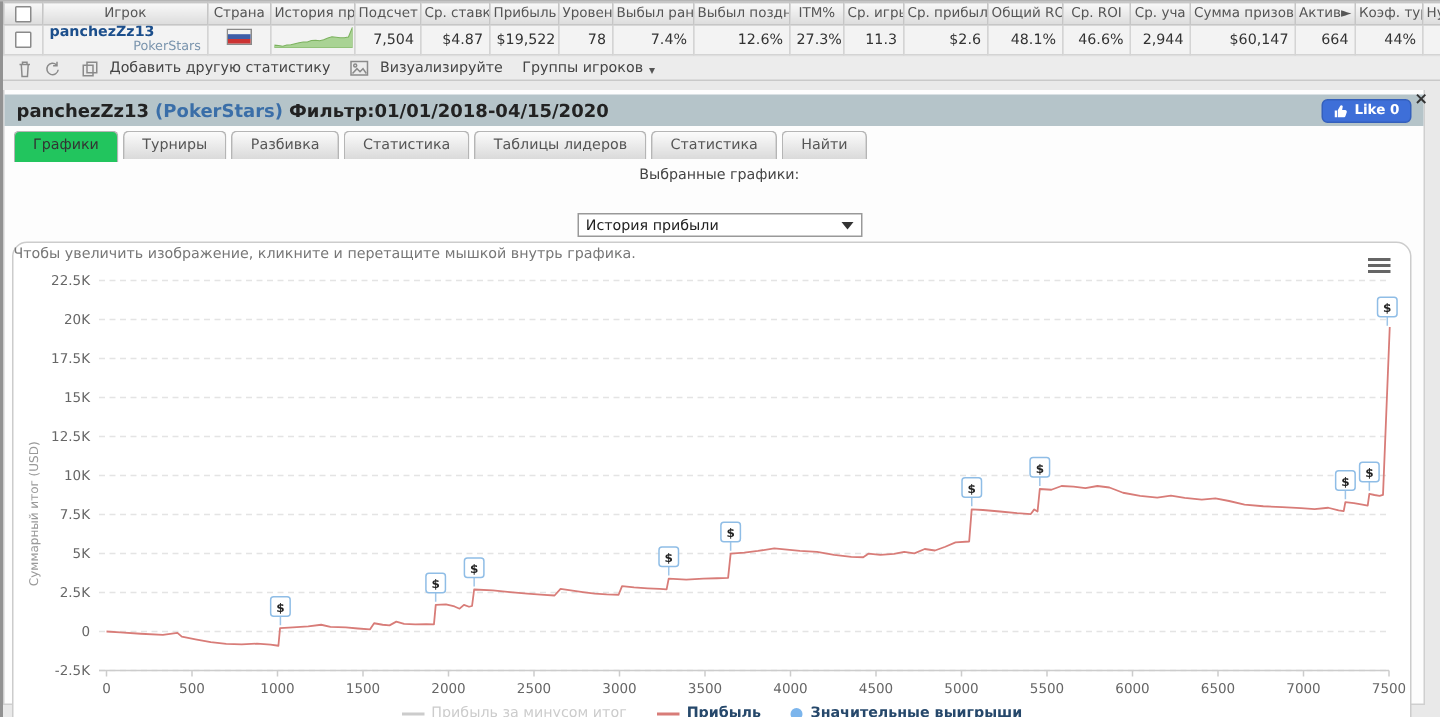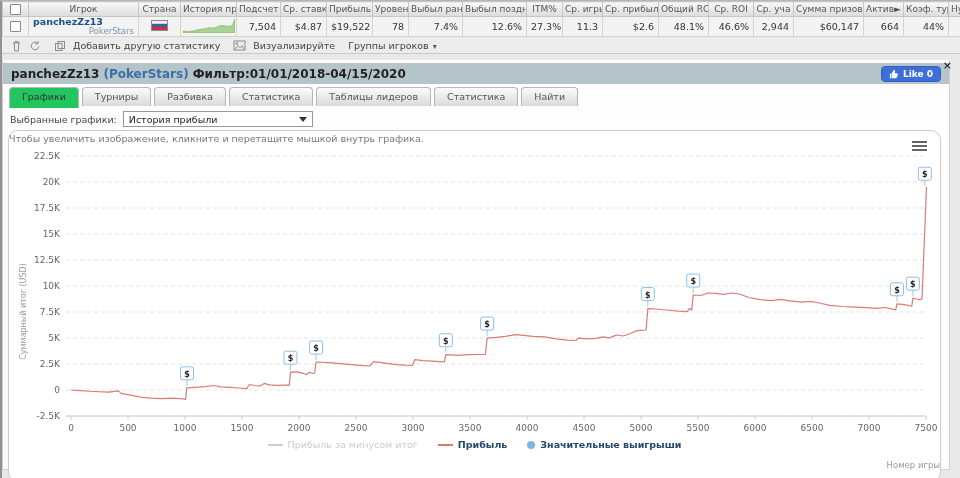--- a/index.html
+++ b/index.html
@@ -45,21 +45,21 @@
     color:#fff;font-size:9px;font-weight:bold;padding:2px 7px;display:flex;align-items:center;gap:4px;}
   .close-x{position:absolute;right:-3px;top:-3px;font-size:11px;font-weight:bold;color:#333;line-height:1;}
 
   
   .tabs{display:flex;gap:3px;margin:3px 0 0 6px;align-items:flex-end;}
   .tab{font-size:9.5px;color:#555;background:linear-gradient(#fbfbfb,#dadada);border:1px solid #b5b5b5;
     border-bottom:none;border-radius:4px 4px 0 0;padding:3px 12px 4px;white-space:nowrap;}
   .tab.active{background:#22c55e;color:#333;padding-bottom:6px;margin-bottom:-2px;position:relative;z-index:2;}
 
   
-  .select-row{display:flex;align-items:center;gap:6px;margin:5px 0 0 7px;font-size:9.5px;color:#444;}
+  .select-row{display:flex;align-items:center;gap:20px;margin:5px 0 0 7px;font-size:9.5px;color:#444;flex-direction:column;}
   .select-box{width:190px;height:16px;border:1px solid #999;background:#fff;display:flex;align-items:center;
     justify-content:space-between;padding:0 5px;font-size:9.5px;color:#222;}
   .select-caret{width:0;height:0;border-left:4px solid transparent;border-right:4px solid transparent;
     border-top:5px solid #333;}
 
   
   .chart-card{position:relative;margin:3px 0 0 5px;width:933px;height:352px;background:#fff;
     border:1px solid #ccc;border-radius:10px;}
   .chart-title{text-align:center;margin-top:7px;font-size:13px;font-weight:bold;color:#555;}
   .chart-subtitle{margin-top:2px;font-size:9.5px;color:#777;}

